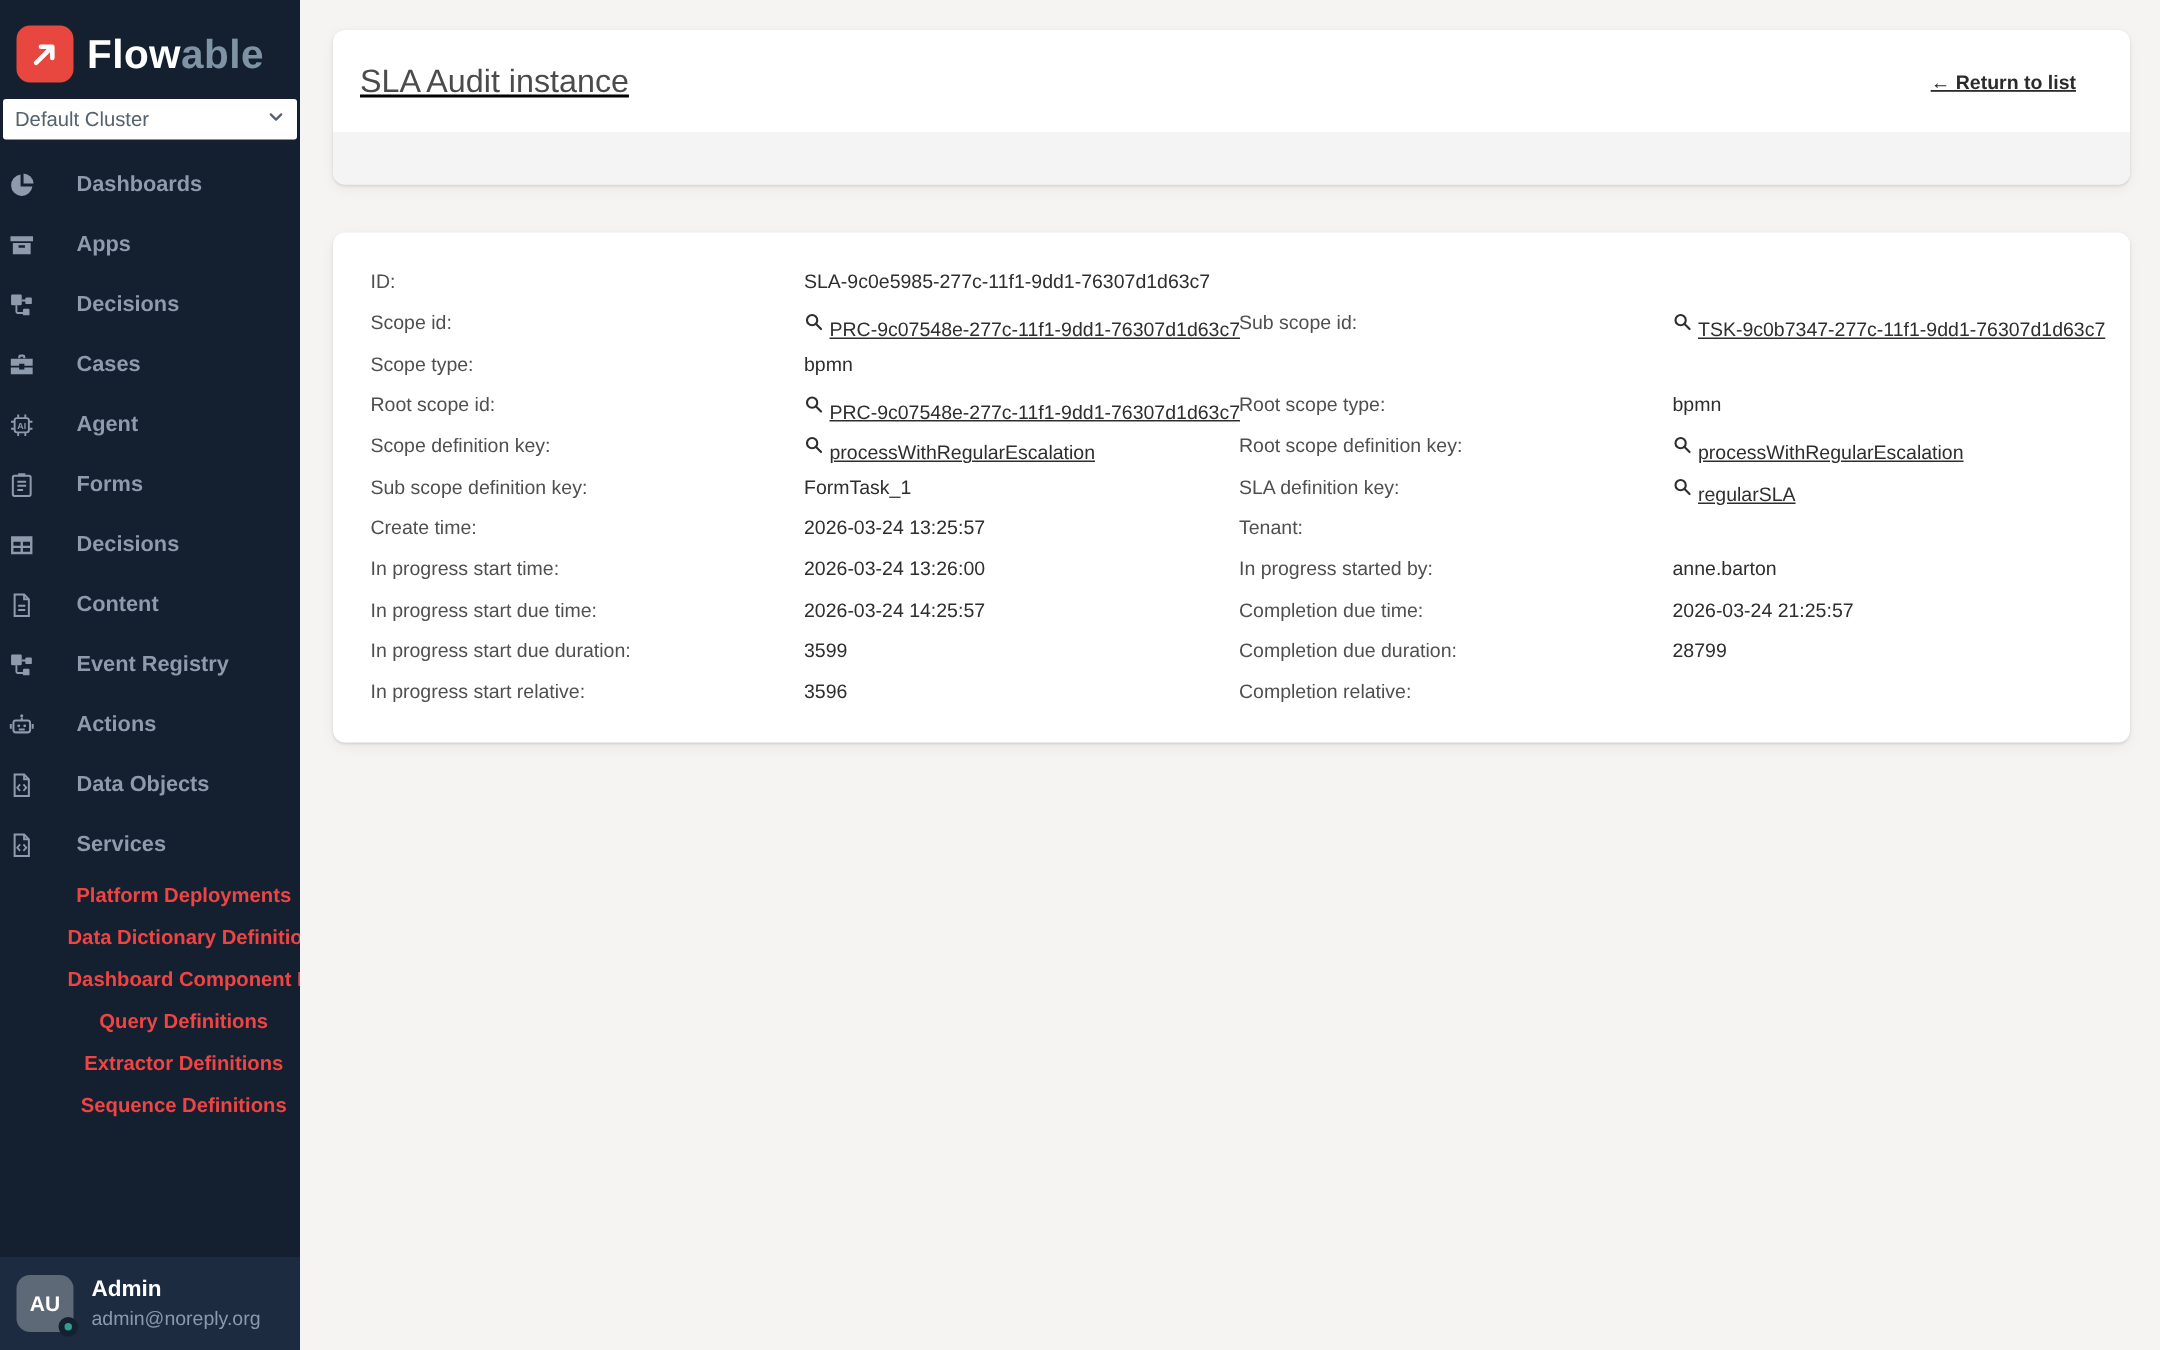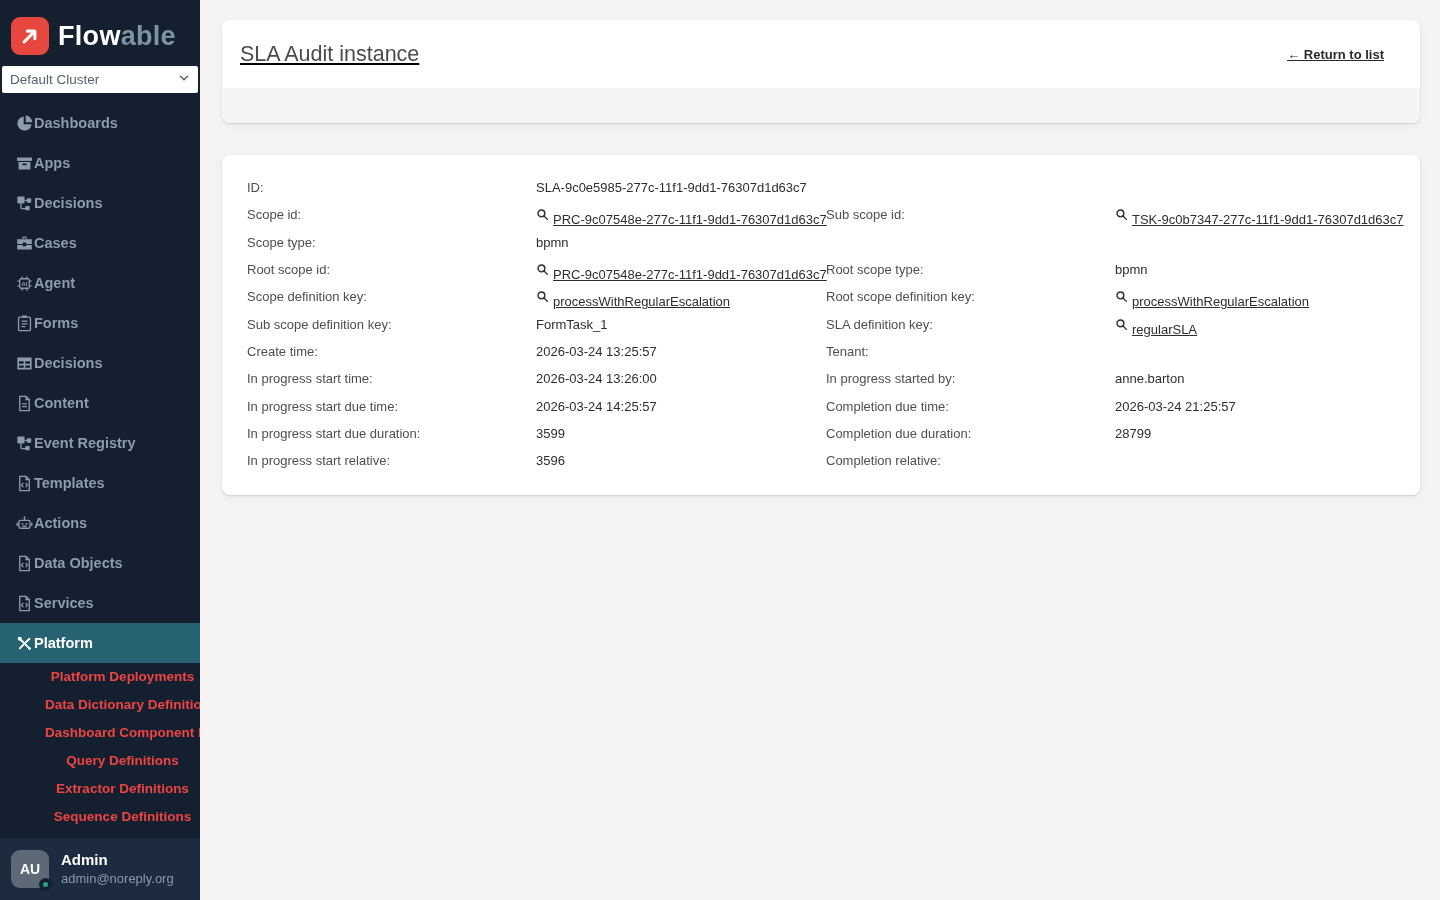--- a/index.html
+++ b/index.html
@@ -29,21 +29,21 @@
   .cluster select {
     width:100%; height:27px; border:none; border-radius:2px; background:#ffffff;
     font-family:inherit; font-size:13.5px; color:#55616e; padding:0 24px 0 8px;
     appearance:none; -webkit-appearance:none; outline:none;
   }
   .cluster .chev { position:absolute; right:7px; top:5px; pointer-events:none; color:#55616e; }
   .cluster .chev svg { width:14px; height:14px; }
 
   .nav { margin-top:10px; }
   .nav-item {
-    height:40px; display:flex; align-items:center; gap:0; padding-left:15px;
+    height:40px; display:flex; align-items:center; gap:27px; padding-left:5px;
     color:#8e9bad; font-size:14.5px; font-weight:600; cursor:pointer; white-space:nowrap;
   }
   .nav-item .nav-icon { width:19px; height:19px; flex:none; display:flex; }
   .nav-item .nav-icon svg { width:19px; height:19px; }
   .nav-item.active { background:var(--active-teal,#266271); color:#ffffff; }
 
   .submenu { }
   .submenu-item {
     height:28px; line-height:28px; padding-left:45px; cursor:pointer;
     color:#ef4444; font-size:13.5px; font-weight:600; white-space:nowrap; overflow:hidden;text-align:center;
@@ -207,30 +207,20 @@
             <rect x="15" y="5.5" width="5.5" height="5.5" rx="1"></rect>
             <rect x="13" y="15" width="5.5" height="5.5" rx="1"></rect>
             <path d="M12 8h4M7.5 12v5.5a1 1 0 0 0 1 1H14" stroke="currentColor" stroke-width="1.6" fill="none"></path>
           </svg>
         </span>
         <span class="nav-label">Event Registry</span>
       </div>
       <div class="nav-item">
         <span class="nav-icon">
           <svg viewBox="0 0 24 24" fill="none" stroke="currentColor" stroke-width="1.7">
-            <path d="M6 3h8l4 4v14H6z"></path>
-            <path d="M14 3v4h4"></path>
-            <path d="M10.6 11.2L8.2 14l2.4 2.8M13.4 11.2L15.8 14l-2.4 2.8" stroke-width="1.5"></path>
-          </svg>
-        </span>
-        <span class="nav-label">Templates</span>
-      </div>
-      <div class="nav-item">
-        <span class="nav-icon">
-          <svg viewBox="0 0 24 24" fill="none" stroke="currentColor" stroke-width="1.7">
             <rect x="5" y="8" width="14" height="10" rx="2"></rect>
             <circle cx="12" cy="4" r="1.3" fill="currentColor" stroke="none"></circle>
             <path d="M12 5.5V8M2.8 11v4M21.2 11v4"></path>
             <circle cx="9.5" cy="12.5" r="1.2" fill="currentColor" stroke="none"></circle>
             <circle cx="14.5" cy="12.5" r="1.2" fill="currentColor" stroke="none"></circle>
             <path d="M9.5 15.5h5"></path>
           </svg>
         </span>
         <span class="nav-label">Actions</span>
       </div>
@@ -246,31 +236,20 @@
       </div>
       <div class="nav-item">
         <span class="nav-icon">
           <svg viewBox="0 0 24 24" fill="none" stroke="currentColor" stroke-width="1.7">
             <path d="M6 3h8l4 4v14H6z"></path>
             <path d="M14 3v4h4"></path>
             <path d="M10.6 11.2L8.2 14l2.4 2.8M13.4 11.2L15.8 14l-2.4 2.8" stroke-width="1.5"></path>
           </svg>
         </span>
         <span class="nav-label">Services</span>
-      </div>
-      <div class="nav-item active">
-        <span class="nav-icon">
-          <svg viewBox="0 0 24 24" fill="none" stroke="currentColor" stroke-width="2.4" stroke-linecap="round">
-            <path d="M6 6l12.2 12.2"></path>
-            <path d="M18.2 6L6 18.2"></path>
-            <circle cx="6" cy="6" r="2.5" fill="currentColor" stroke="none"></circle>
-            <circle cx="18.4" cy="18.4" r="1.7" fill="currentColor" stroke="none"></circle>
-          </svg>
-        </span>
-        <span class="nav-label">Platform</span>
       </div>
     </div>
   <div class="submenu">
       <div class="submenu-item">Platform Deployments</div>
       <div class="submenu-item">Data Dictionary Definitions</div>
       <div class="submenu-item">Dashboard Component Definitions</div>
       <div class="submenu-item">Query Definitions</div>
       <div class="submenu-item">Extractor Definitions</div>
       <div class="submenu-item">Sequence Definitions</div>
     </div>

